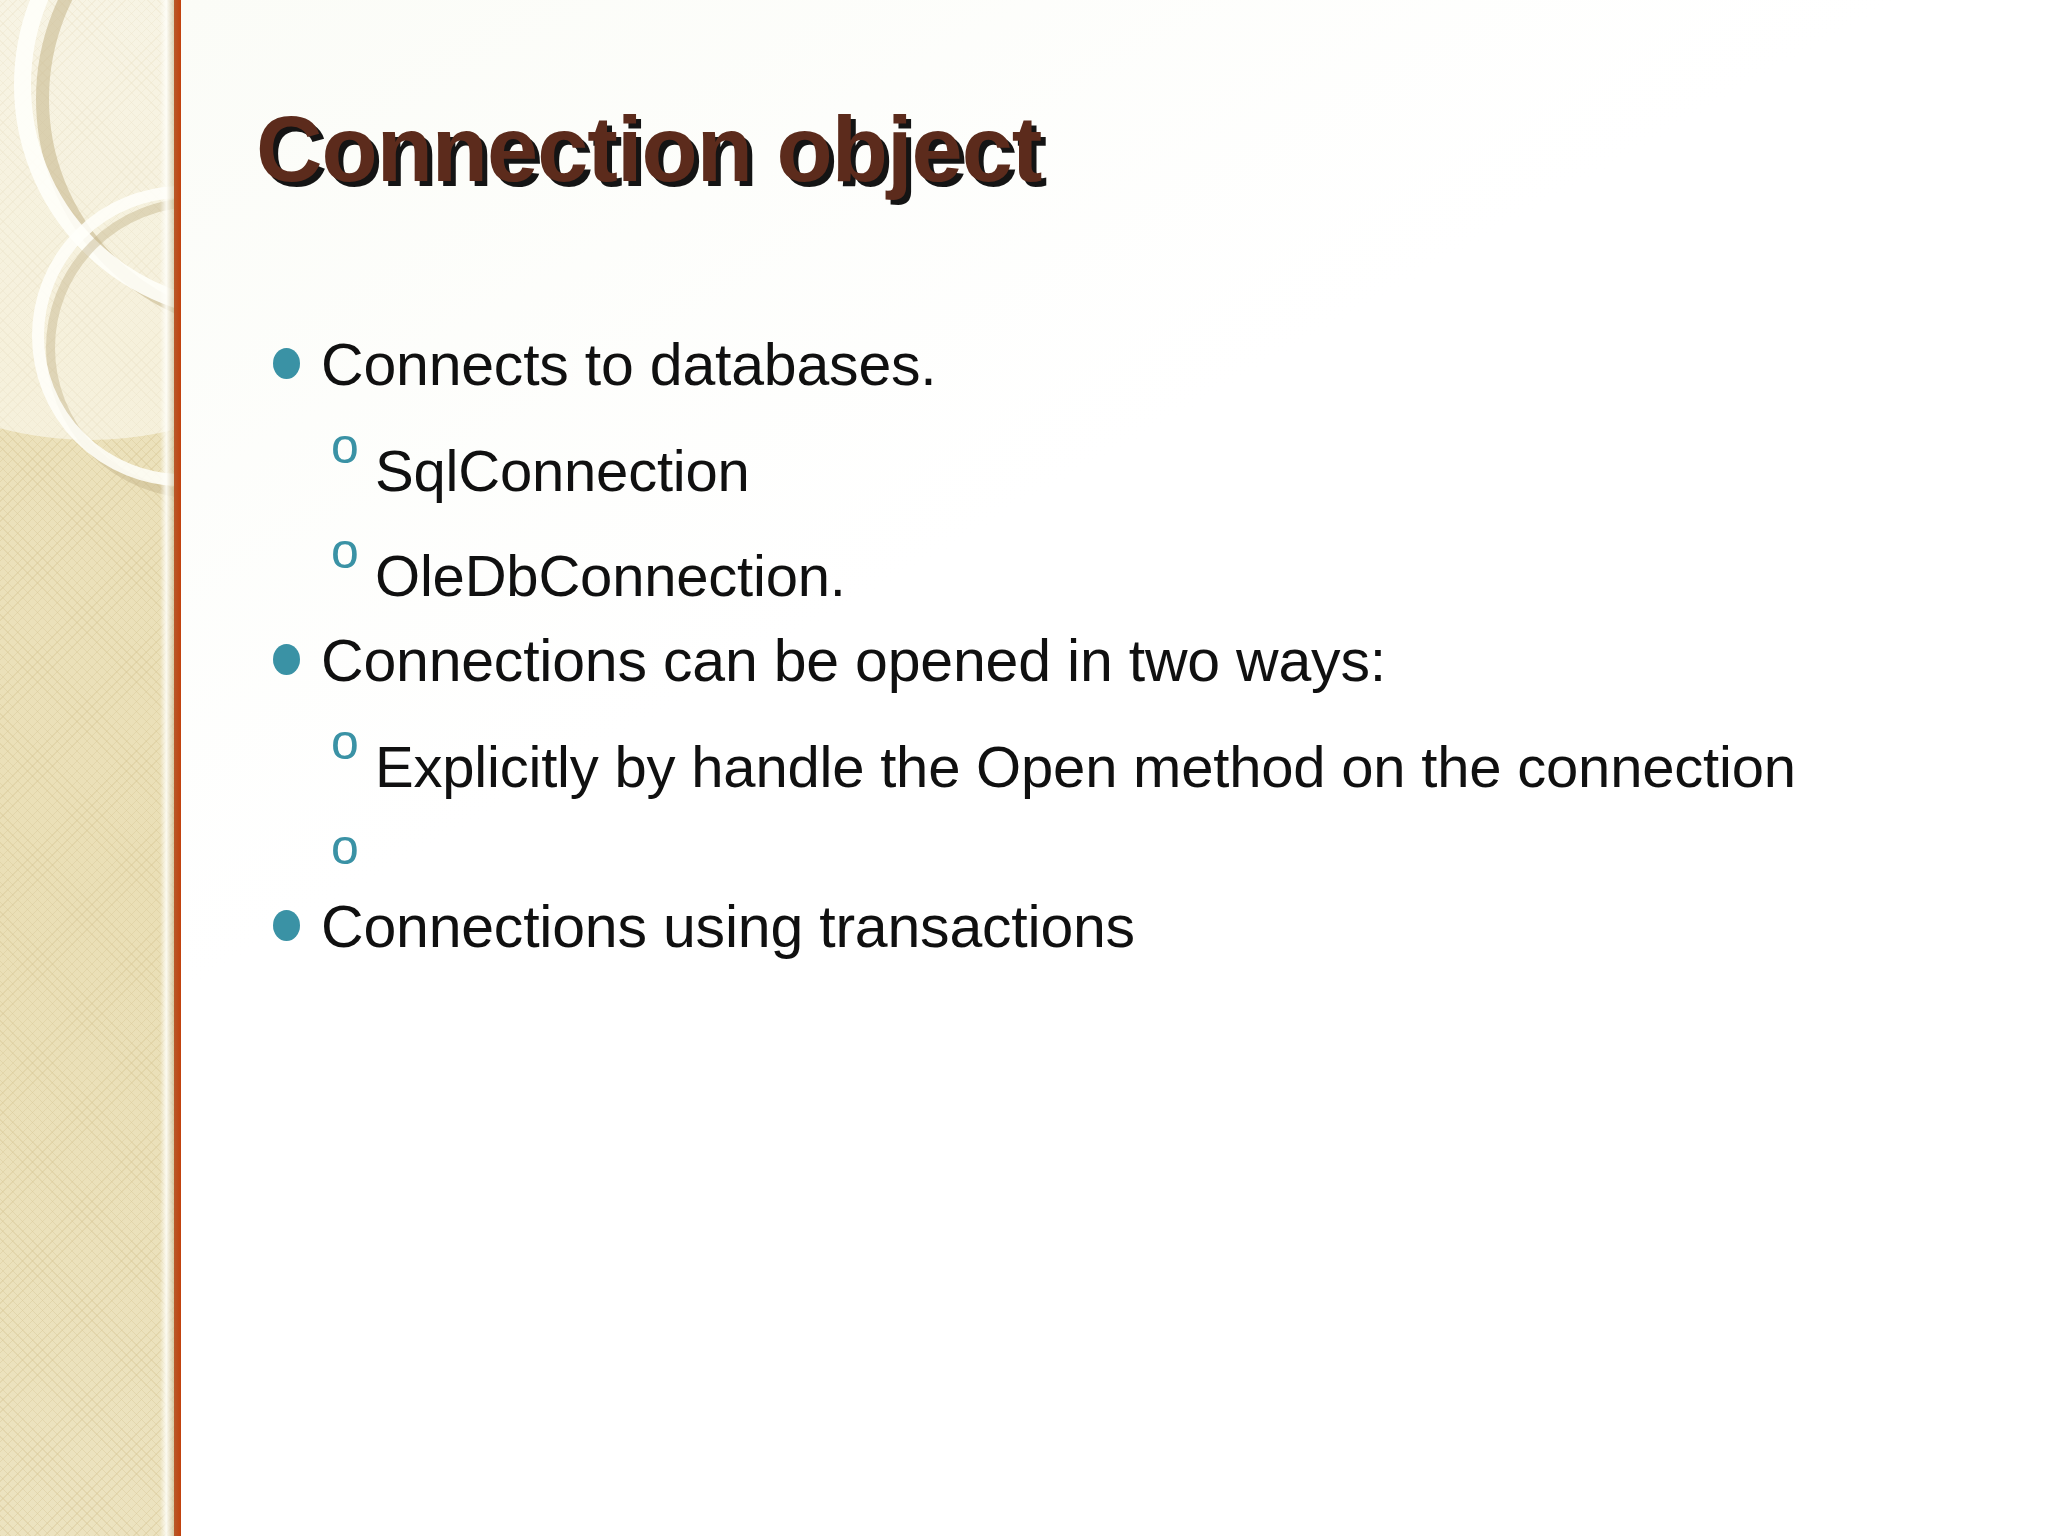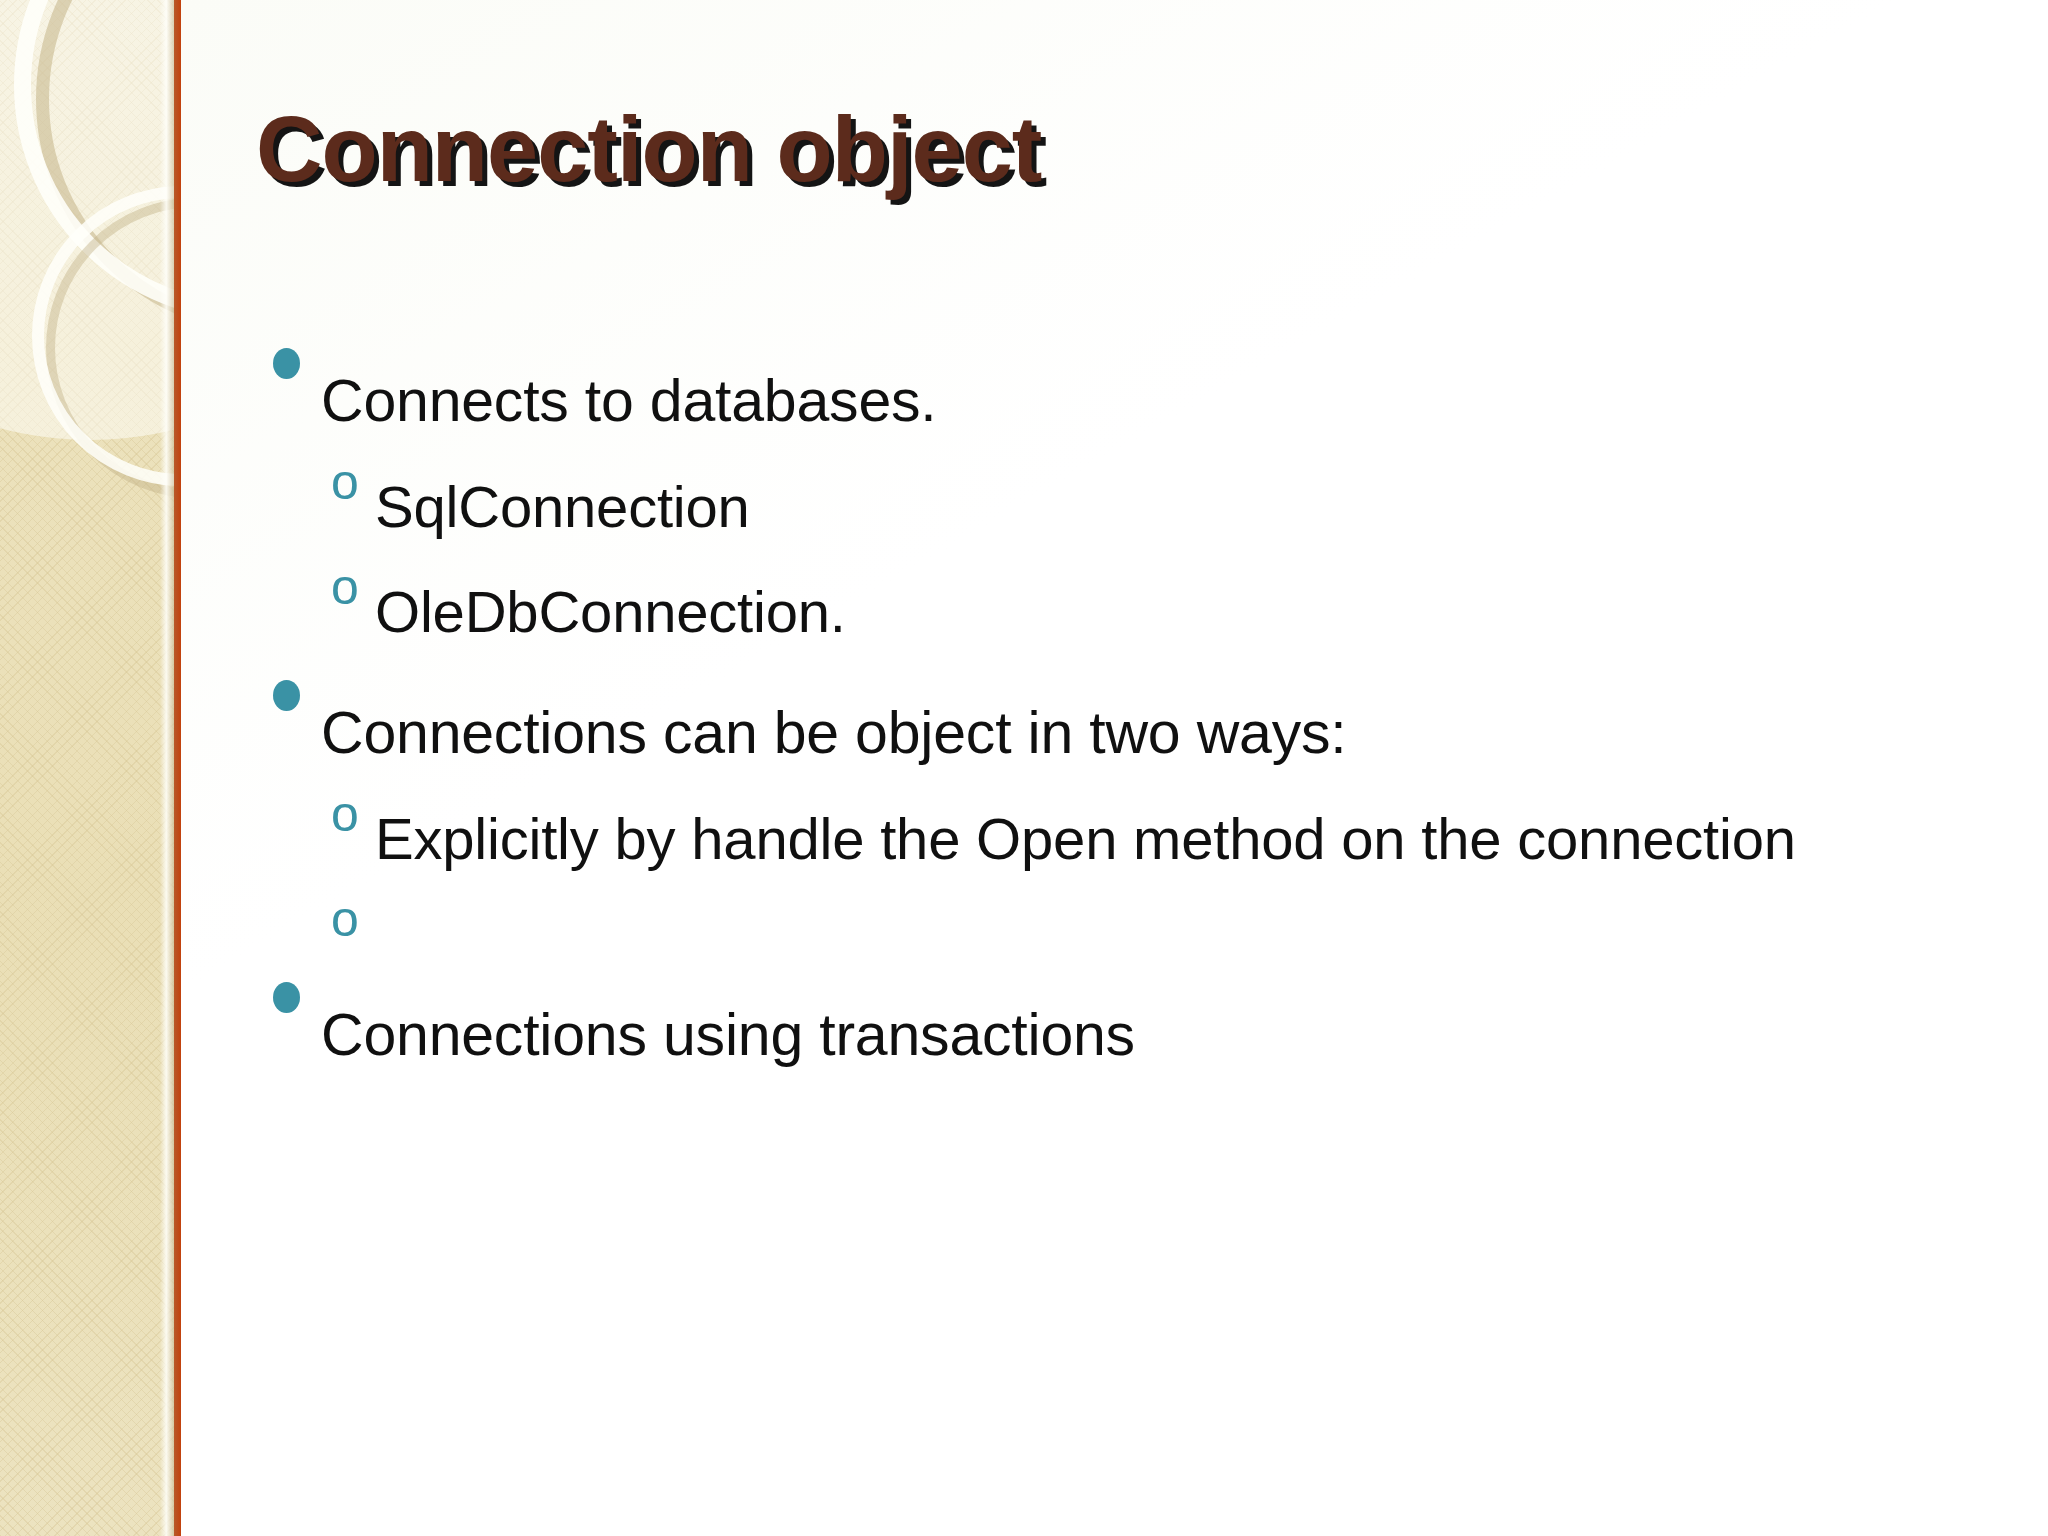--- a/index.html
+++ b/index.html
@@ -158,21 +158,20 @@
     height: 31px;
     border-radius: 50%;
     background: #3a92a5;
   }
   .l1 .text {
     font-size: 59px;
     line-height: 1.22;
     color: #101010;
     font-family: "Liberation Sans", sans-serif;
     letter-spacing: -0.2px;
-    margin-top: 36px;
   }
 
   .l2 {
     display: flex;
     align-items: flex-start;
     margin: 0 0 14px 58px;
   }
   .l2 .marker {
     flex: 0 0 auto;
     width: 44px;
@@ -228,21 +227,21 @@
 
       <div class="l2">
         <span class="marker">o</span>
         <span class="text">OleDbConnection.</span>
       </div>
 
       <div class="l1">
         <span class="marker">
             <span class="dot"></span>
           </span>
-        <span class="text">Connections can be object in two ways:</span>
+        <span class="text">Connections can be opened in two ways:</span>
       </div>
 
       <div class="l2">
         <span class="marker">o</span>
         <span class="text">Explicitly by handle the Open method on the connection</span>
       </div>
 
       <div class="l2">
         <span class="marker">o</span>
       </div>

